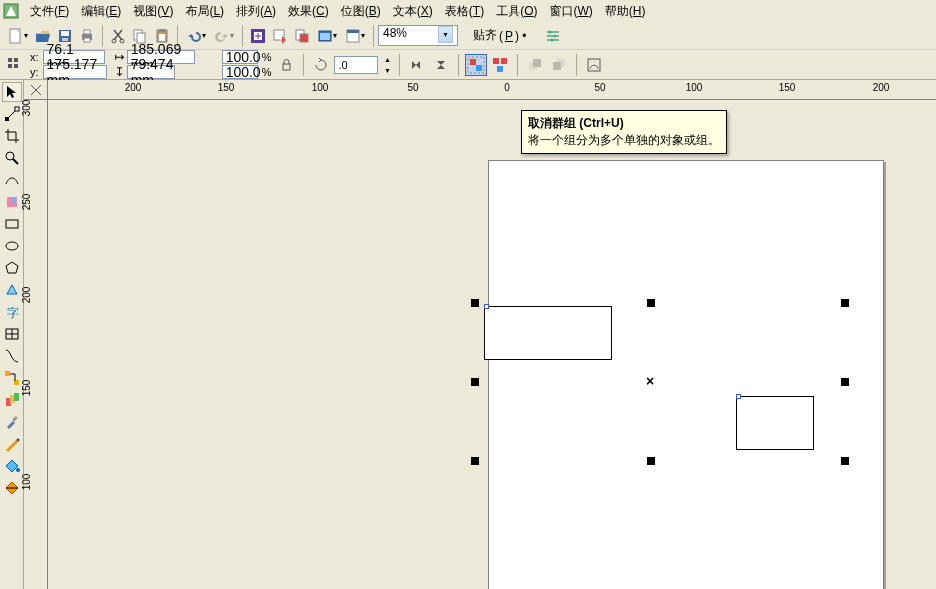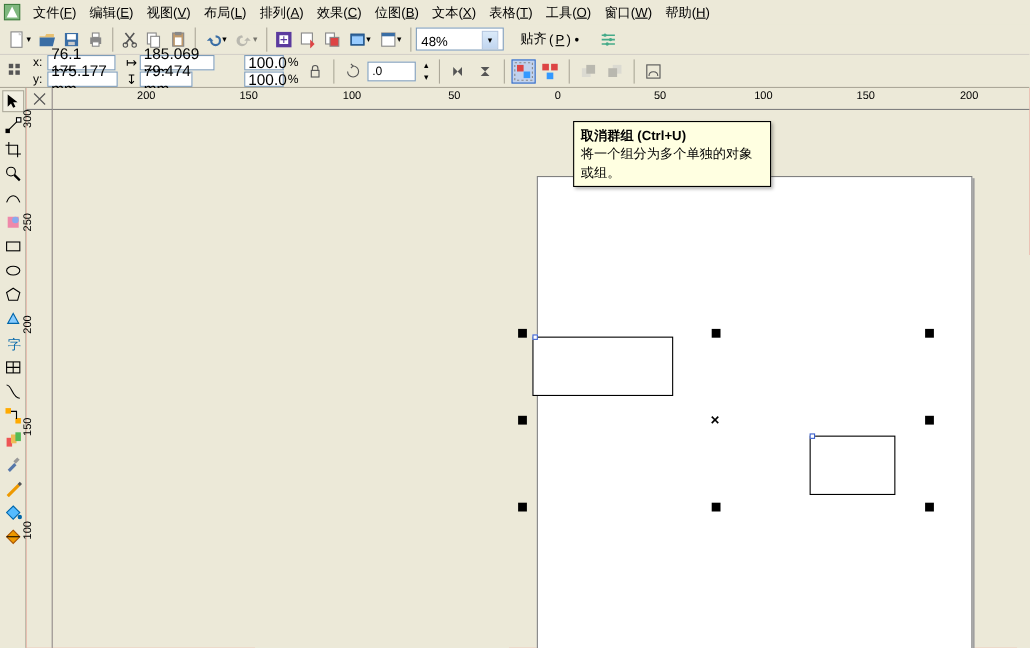--- a/index.html
+++ b/index.html
@@ -11,21 +11,21 @@
 .menubar .menu-item { padding: 3px 6px; cursor: default; }
 .menubar .menu-item u { text-decoration: underline; }
 
 
 .toolbar { height: 28px; background: #ece9d8; display: flex; align-items: center; padding: 0 4px; border-bottom: 1px solid #d4d0c8; }
 .tool-sep { width: 1px; height: 22px; background: #aca899; margin: 0 4px; }
 .tool-btn { width: 22px; height: 22px; display: flex; align-items: center; justify-content: center; cursor: pointer; border: 1px solid transparent; }
 .tool-dd { width: 28px; }
 .tool-btn svg { pointer-events: none; }
 
-.zoom-select { width: 80px; height: 21px; border: 1px solid #7f9db9; background: white; display: flex; align-items: flex-end; padding: 0 4px; justify-content: space-between; }
+.zoom-select { width: 80px; height: 21px; border: 1px solid #7f9db9; background: white; display: flex; align-items: flex-start; padding: 0 4px; justify-content: space-between; }
 .zoom-select .dd { width: 15px; height: 17px; background: linear-gradient(#dbeaf9,#c1d6f0); border: 1px solid #b4c7e0; display:flex; align-items:center; justify-content:center; }
 
 .prop-toolbar { height: 30px; background: #ece9d8; display: flex; align-items: center; padding: 0 4px; border-bottom: 1px solid #aca899; gap: 2px; }
 .prop-label { font-size: 11px; padding: 0 2px; }
 .prop-input { height: 18px; border: 1px solid #7f9db9; background: white; padding: 0 3px; font-size: 11px; display: flex; align-items: center; }
 .prop-stack { display: flex; flex-direction: column; gap: 1px; }
 .prop-row { display: flex; align-items: center; gap: 2px; height: 14px; }
 .prop-row .prop-input { height: 14px; font-size: 14px; }
 
 
@@ -453,16 +453,16 @@
       <div class="sel-handle" style="left: 793px; top: 199px;"></div>
       <div class="sel-handle" style="left: 423px; top: 278px;"></div>
       <div class="sel-handle" style="left: 793px; top: 278px;"></div>
       <div class="sel-handle" style="left: 423px; top: 357px;"></div>
       <div class="sel-handle" style="left: 599px; top: 357px;"></div>
       <div class="sel-handle" style="left: 793px; top: 357px;"></div>
       <div class="sel-center" style="left: 602px; top: 281px;">×</div>
     </div>
 </div>
 
-<div class="tooltip" style="left:521px; top:110px; width:180px">
+<div class="tooltip" style="left:521px; top:110px; width:206px">
   <div class="tt-title">取消群组  (Ctrl+U)</div>
   <div>将一个组分为多个单独的对象或组。</div>
 </div>
 
 </body></html>

